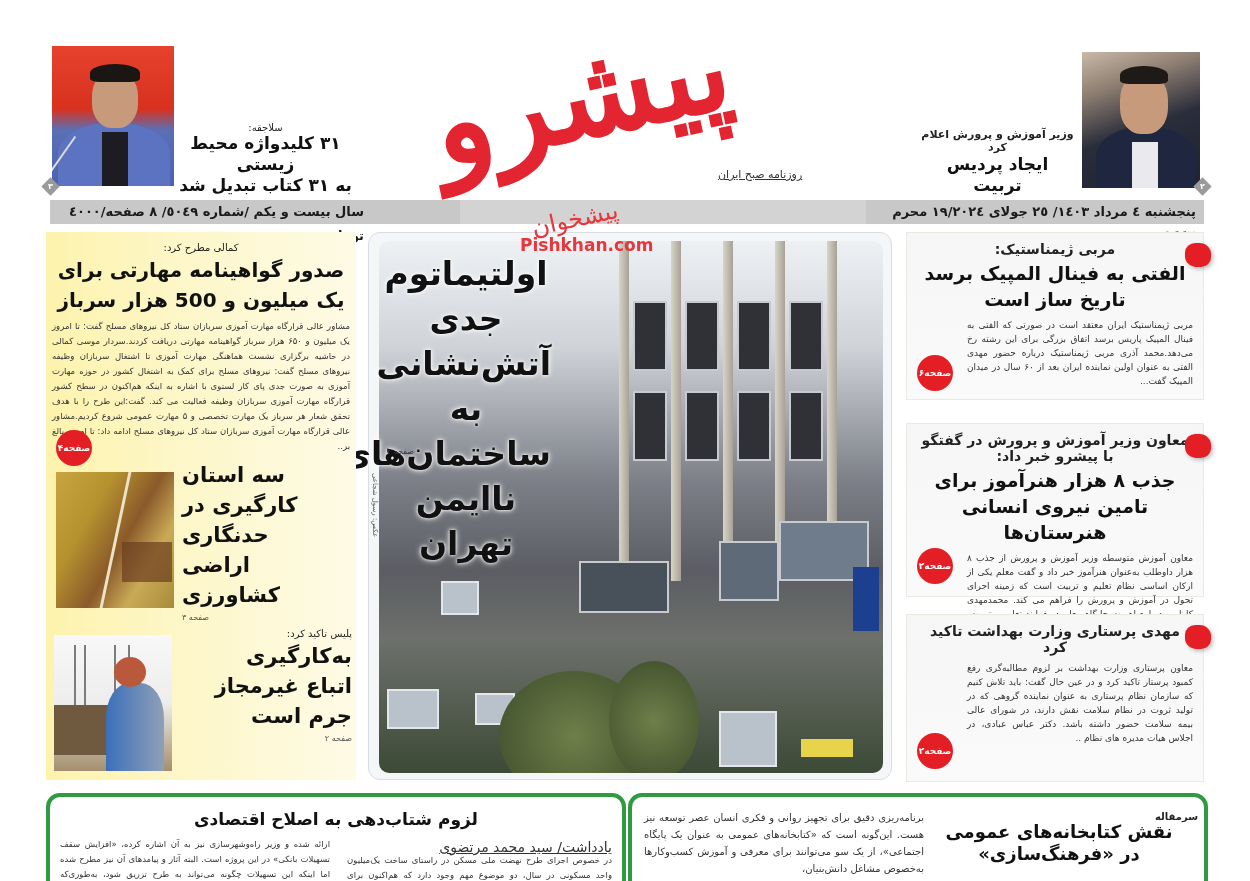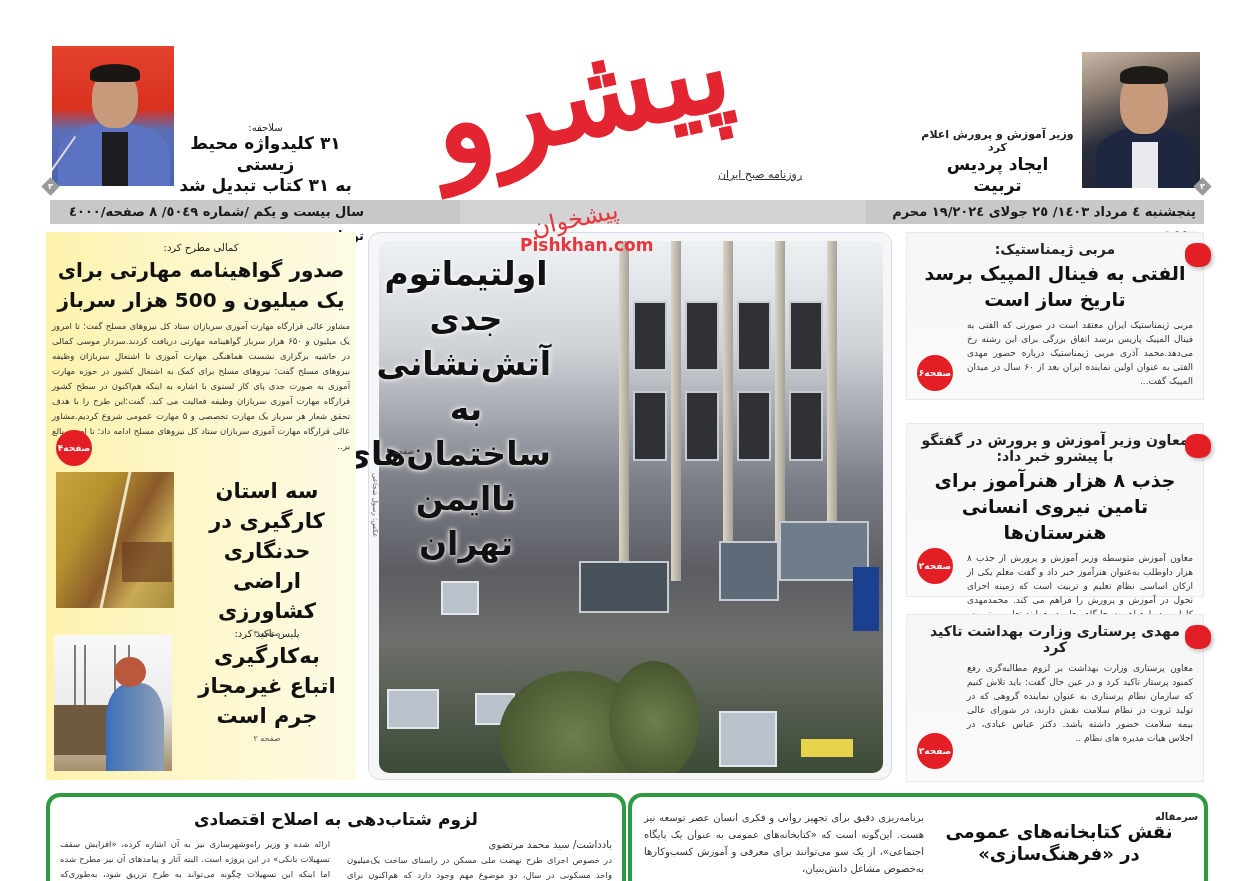--- a/index.html
+++ b/index.html
@@ -58,36 +58,36 @@
   
   .left-col { position: absolute; left: 46px; top: 232px; width: 310px; height: 548px; background: linear-gradient(90deg,#fdf3ad 0%,#fdf6c6 40%,#fefbe6 100%); }
   .left-top { position: absolute; left: 6px; top: 10px; width: 298px; text-align: center; }
   .left-top .kicker { font-size: 10px; font-weight: normal; color: #222; }
   .left-top .headline { font-size: 20px; font-weight: bold; line-height: 30px; color: #111; margin-top: 2px; }
   .left-top .body { font-size: 8.5px; line-height: 15px; color: #333; text-align: justify; margin-top: 4px; }
   .left-badge { left: 10px; top: 198px; }
 
   .farm-photo { position: absolute; left: 10px; top: 240px; width: 118px; height: 136px; background: linear-gradient(120deg,#c8a541 0%,#b6922f 30%,#8a5a2a 55%,#c9aa56 75%,#a88b3a 100%); }
   .farm-road { position: absolute; left: 58px; top: 0; width: 3px; height: 136px; background: #ece3c7; transform: skewX(-12deg); }
-  .farm-teaser { position: absolute; left: 136px; top: 244px; width: 170px; text-align: center; }
+  .farm-teaser { position: absolute; left: 136px; top: 228px; width: 170px; text-align: left; }
   .big-teaser { font-size: 21px; font-weight: bold; line-height: 30px; color: #111; }
   .page-ref { font-size: 8px; color: #555; margin-top: 3px; }
   .worker-photo { position: absolute; left: 8px; top: 403px; width: 118px; height: 136px; background: linear-gradient(180deg,#f8f8f8 0%,#ededed 50%,#a38f6e 100%); }
   .worker-body { position: absolute; left: 52px; top: 48px; width: 58px; height: 88px; border-radius: 40% 40% 0 0; background: linear-gradient(90deg,#3c6fba,#8fa0b6); }
   .worker-head { position: absolute; left: 60px; top: 22px; width: 32px; height: 30px; border-radius: 50%; background: #b9583b; }
   .rebar { position: absolute; top: 10px; width: 2px; height: 60px; background: #7c7c7c; }
-  .worker-teaser { position: absolute; left: 136px; top: 396px; width: 170px; text-align: center; }
+  .worker-teaser { position: absolute; left: 136px; top: 396px; width: 170px; text-align: right; }
   .worker-teaser .kicker { font-size: 10px; color: #222; margin-bottom: 2px; }
 
   
   .bottom-box { position: absolute; top: 793px; height: 100px; border: 4px solid #2f9a3f; border-bottom: none; border-radius: 14px 14px 0 0; background: #fff; overflow: hidden; }
   .bb-left { left: 46px; width: 580px; }
   .bb-right { left: 628px; width: 580px; }
   .bb-left .title { position: absolute; top: 12px; left: 0; width: 100%; text-align: center; font-size: 17px; font-weight: bold; color: #111; }
-  .bb-left .byline { position: absolute; right: 10px; top: 42px; font-size: 10px; color: #333; }
+  .bb-left .byline { position: absolute; right: 10px; top: 42px; font-size: 14px; color: #333; text-decoration: underline; }
   .bb-left .col-r { position: absolute; right: 10px; top: 56px; width: 265px; font-size: 8.5px; line-height: 15px; color: #333; text-align: justify; }
   .bb-left .col-l { position: absolute; left: 10px; top: 40px; width: 270px; font-size: 8.5px; line-height: 15px; color: #333; text-align: justify; }
   .bb-right .section { position: absolute; right: 6px; top: 14px; font-size: 10px; font-weight: bold; color: #222; }
   .bb-right .title { position: absolute; right: 30px; top: 24px; width: 230px; text-align: center; font-size: 18px; font-weight: bold; line-height: 22px; color: #111; }
   .bb-right .col-l { position: absolute; left: 12px; top: 12px; width: 280px; font-size: 10px; line-height: 17px; color: #333; text-align: justify; }
 </style>
 </head>
 <body>
 
 <header class="masthead">

